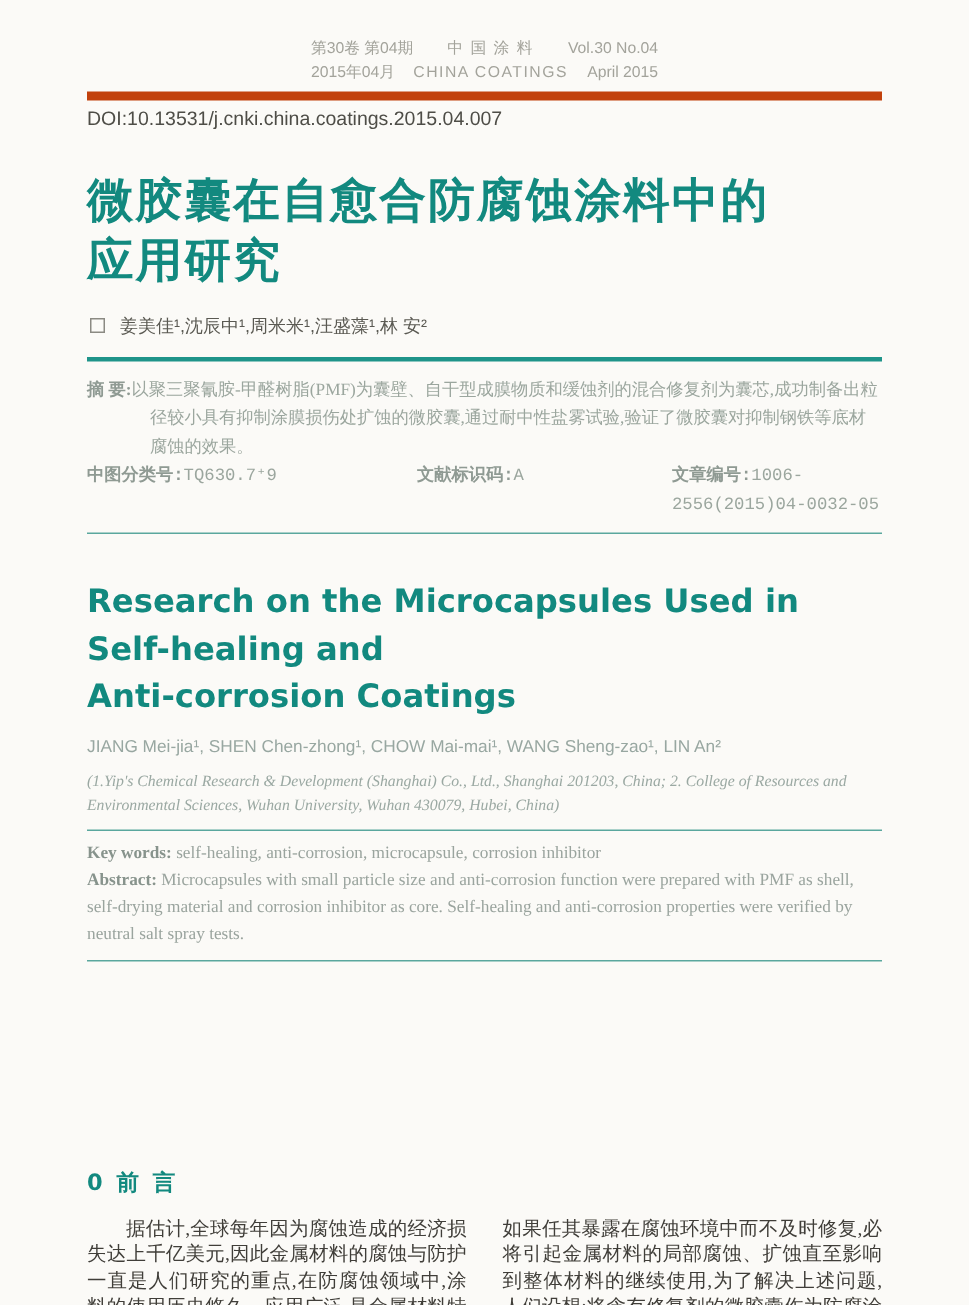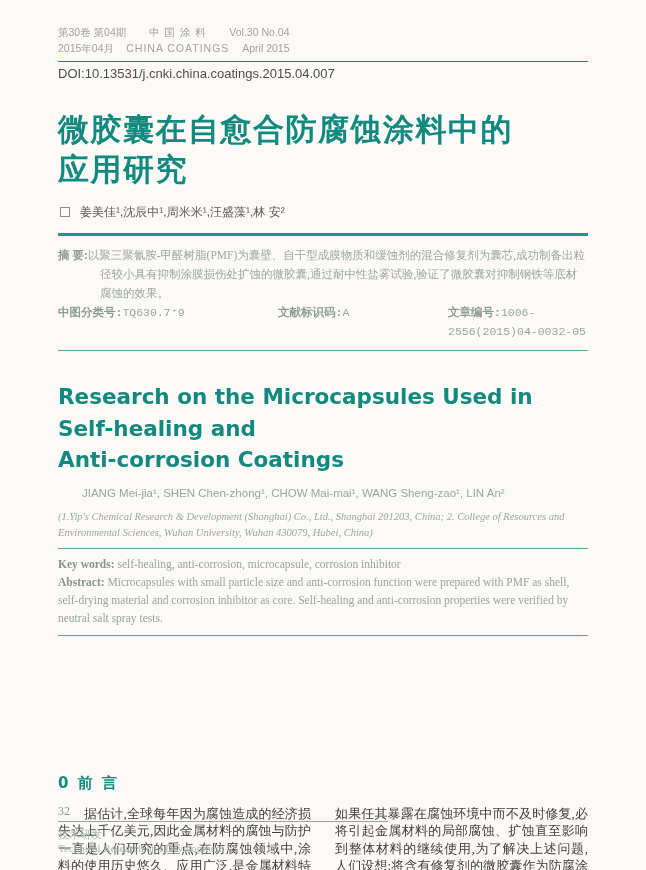--- a/index.html
+++ b/index.html
@@ -12,23 +12,23 @@
     position:relative;
     width:646px;height:870px;
     margin:0 auto;
     background:#fbfaf7;
     box-sizing:border-box;
     padding:24px 58px 0 58px;
     overflow:hidden;
   }
   
   .jheader{
-    display:flex;justify-content:flex-start;align-items:flex-start;
+    display:flex;justify-content:center;align-items:flex-start;
     font-size:10.5px;line-height:1.55;color:#a3a39b;
-    padding-bottom:4px;border-bottom:1px solid #c2410c;
+    padding-bottom:4px;border-bottom:6px solid #c2410c;
   }
   .jheader .col{white-space:nowrap;}
   .jheader .center{text-align:center;letter-spacing:1px;}
   .jheader .right{text-align:right;}
   .doi{font-size:13px;color:#4e4d47;margin-top:4px;}
   
   .title-cn{
     margin-top:28px;
     font-size:31px;font-weight:bold;color:#12897f;
     line-height:1.32;letter-spacing:1.5px;
@@ -53,21 +53,21 @@
   .abs-label{font-weight:bold;color:#8f9a93;}
   .meta-row{display:flex;margin-top:2px;font-family:Liberation Mono, monospace;}
   .meta-row .m1{flex:0 0 220px;}
   .meta-row .m2{flex:0 0 170px;}
   .meta-row .m3{flex:1;}
   
   .title-en{
     margin-top:30px;font-size:21.5px;font-weight:bold;color:#12897f;
     line-height:1.45;font-family:"DejaVu Sans", sans-serif;
   }
-  .authors-en{margin-top:12px;font-size:11.5px;color:#98a7a1;margin-left:24px;}
+  .authors-en{margin-top:12px;font-size:11.5px;color:#98a7a1;}
   .affil-en{
     margin:10px 0 8px 0;font-size:10.5px;color:#9aa8a2;
     font-family:"Liberation Serif", serif;font-style:italic;line-height:1.5;
   }
   .abs-en{font-size:11.5px;line-height:1.55;color:#9aa49e;
     font-family:"Liberation Serif", serif;margin:7px 0 7px 0;}
   .abs-en p{margin:0;}
   .abs-en .blabel{font-weight:bold;color:#87938c;}
   
   .section-head{
@@ -151,20 +151,14 @@
 
   <div class="columns">
     <div class="colmn">
       <p class="indent">据估计,全球每年因为腐蚀造成的经济损失达上千亿美元,因此金属材料的腐蚀与防护一直是人们研究的重点,在防腐蚀领域中,涂料的使用历史悠久、应用广泛,是金属材料特别是黑色金属材料防腐蚀的主力手段,然而,一般的涂层在使用过程中难免遭遇意外机械损伤,或者在使用一段时间后因多方面原因出现微裂纹,金属防护层的这些受创部位</p>
     </div>
     <div class="colmn">
       <p><span>如果任其暴露在腐蚀环境中而不及时修复,必将引起金属材料的局部腐蚀、扩蚀直至影响到整体材料的继续使用,为了解决上述问题,人们设想:将含有修复剂的微胶囊作为防腐涂料的一种组分,使得防腐涂料在受到损伤时能够自愈合,那么这类被赋予了智能功能的防腐涂料必将大大延长金属基材的寿命,Suryanarayana</span></p>
     </div>
   </div>
 
-  <div class="footer">
-    <div class="pageno">32</div>
-    <div class="footer-rule"></div>
-    <div class="foot-cn">技术研发</div>
-    <div class="foot-en">Technical Research and Development</div>
-  </div>
 
 </div>
 
 </body></html>

